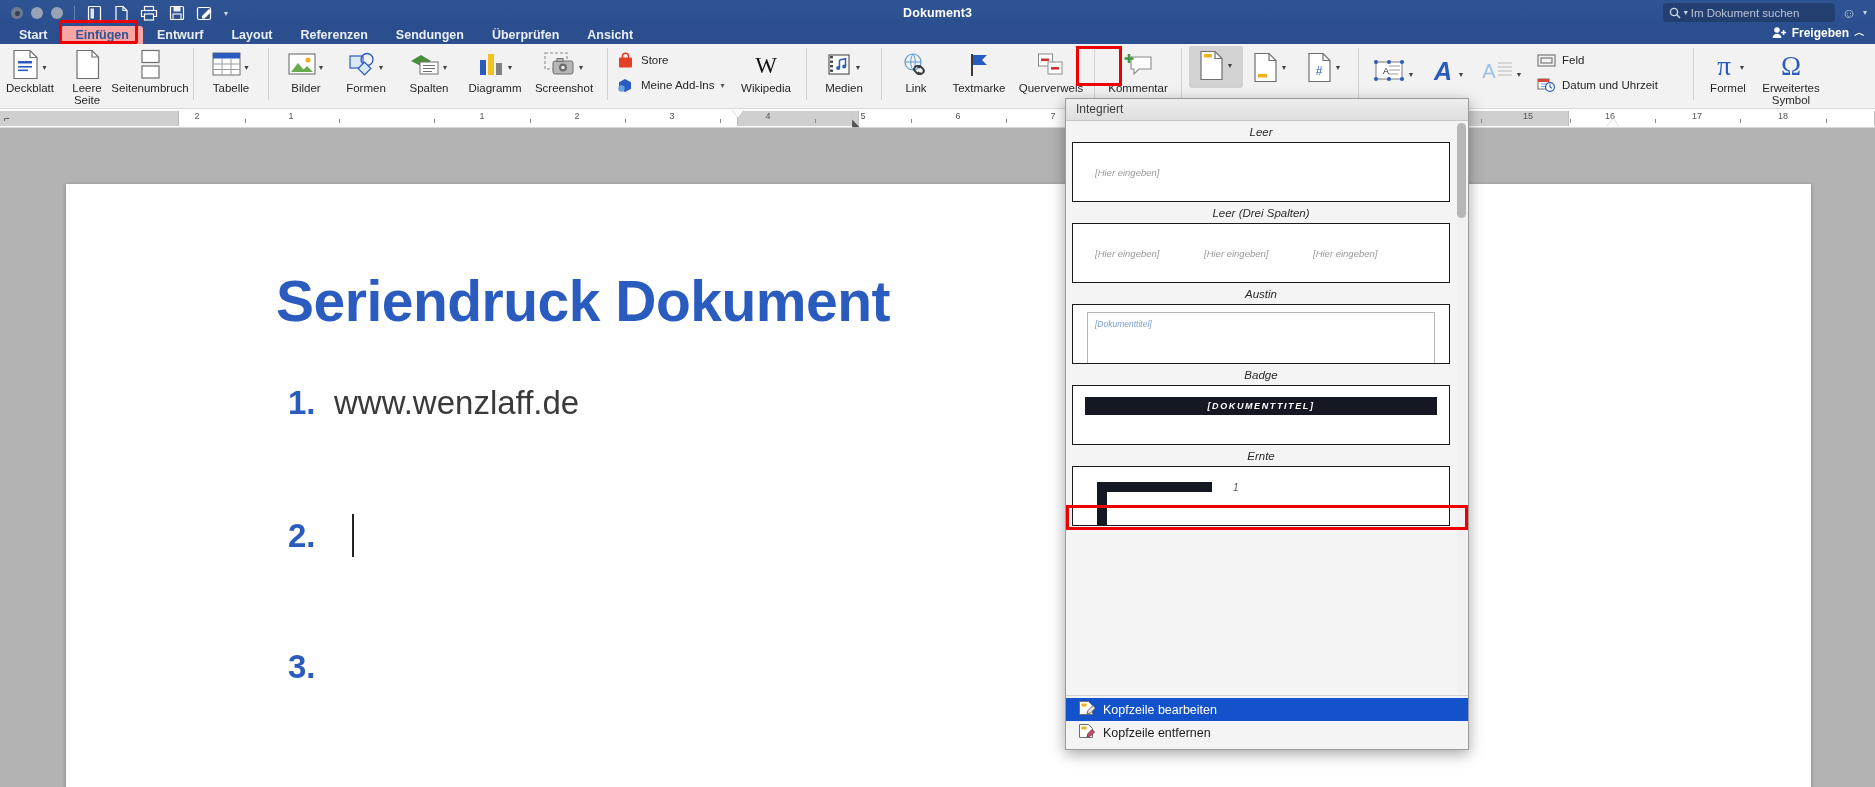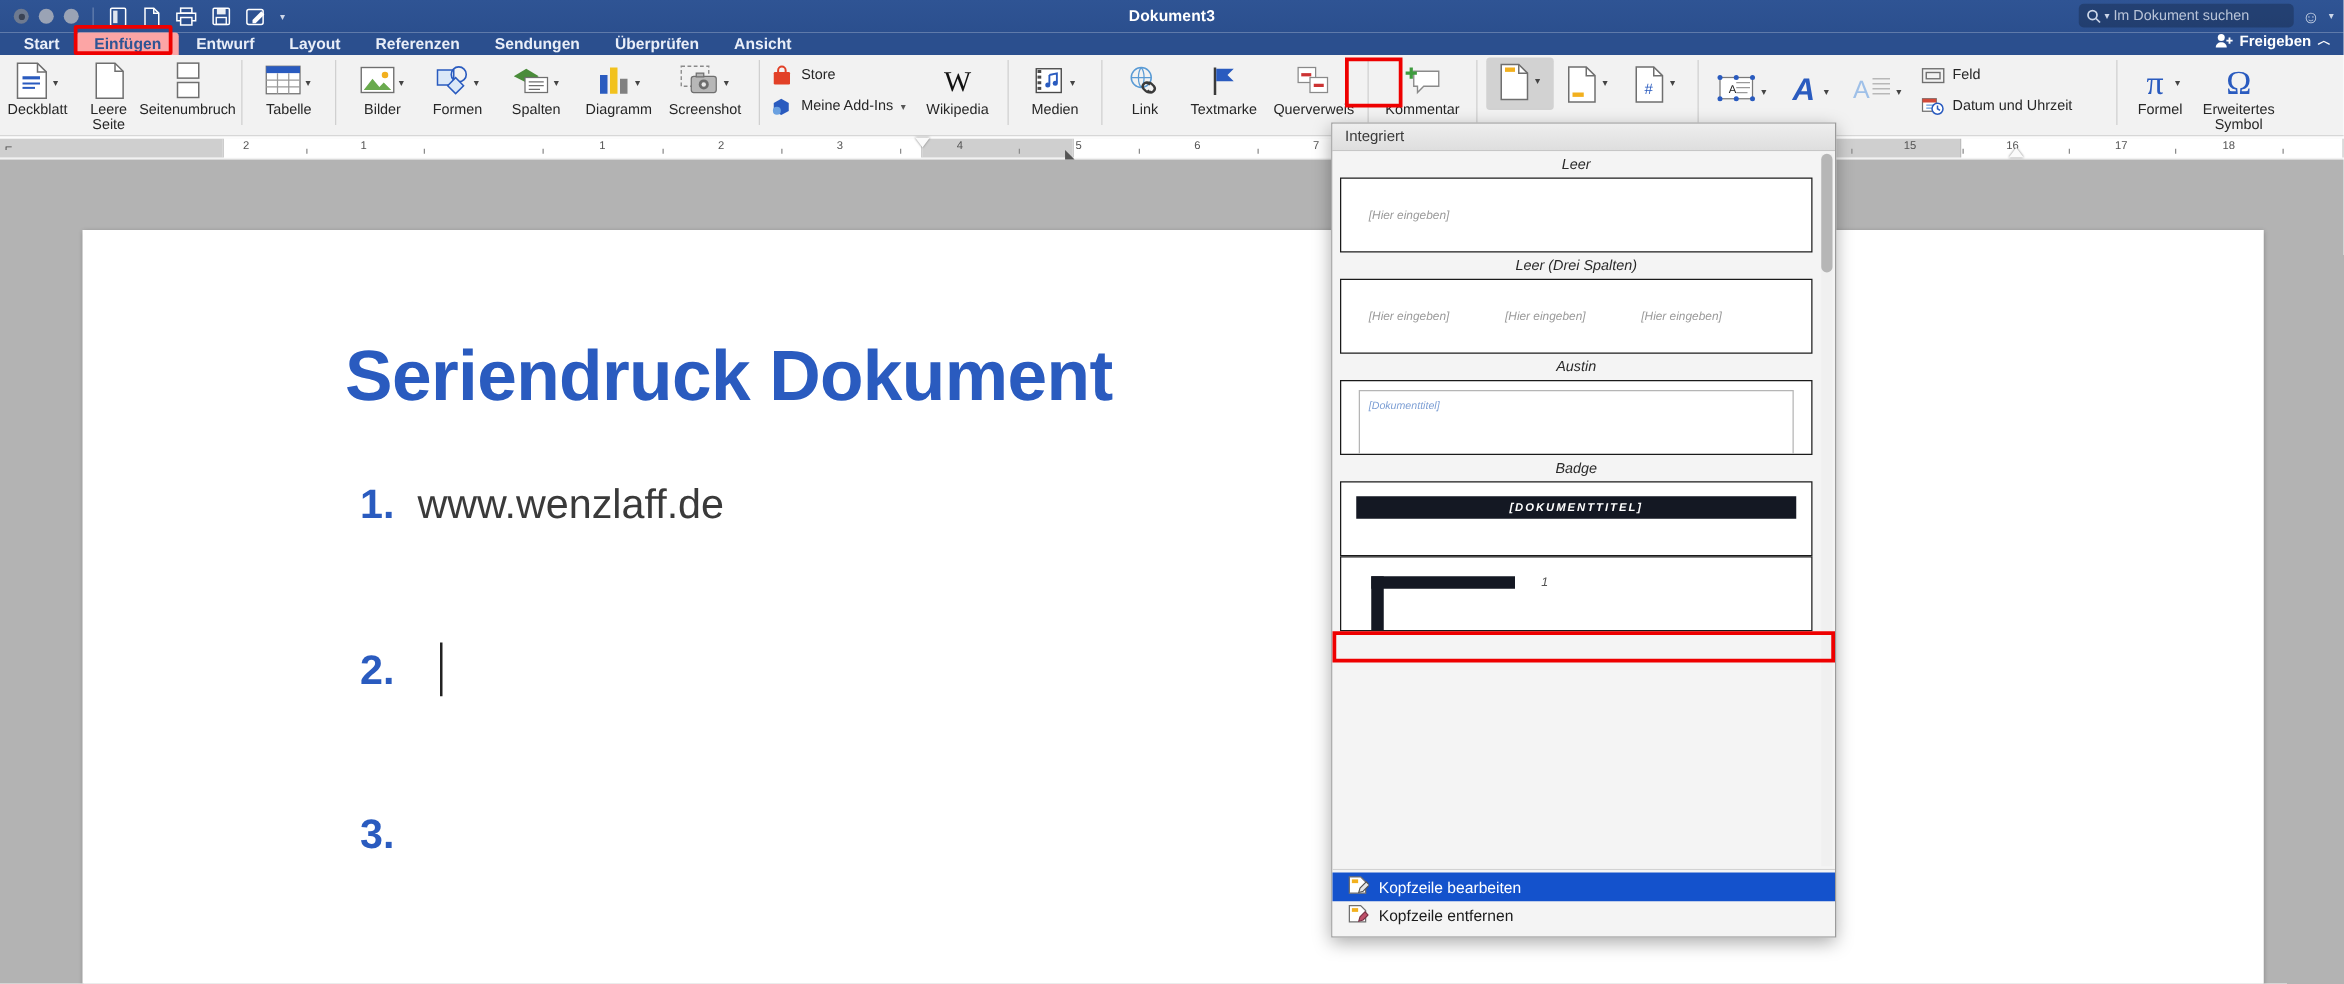--- a/index.html
+++ b/index.html
@@ -697,20 +697,21 @@
         </div>
 
         <div class="gal-item">
           <div class="gal-label">Badge</div>
           <div class="gal-prev">
             <div class="badge-bar">[DOKUMENTTITEL]</div>
           </div>
         </div>
 
         <div class="gal-item">
+          <div class="gal-label">Ernte</div>
           <div class="gal-prev">
             <div class="ernte-l"></div>
             <div class="ernte-v"></div>
             <span class="ernte-n">1</span>
           </div>
         </div>
 
       </div>
       <div class="gal-sb-track"></div>
       <div class="gal-sb-thumb"></div>

